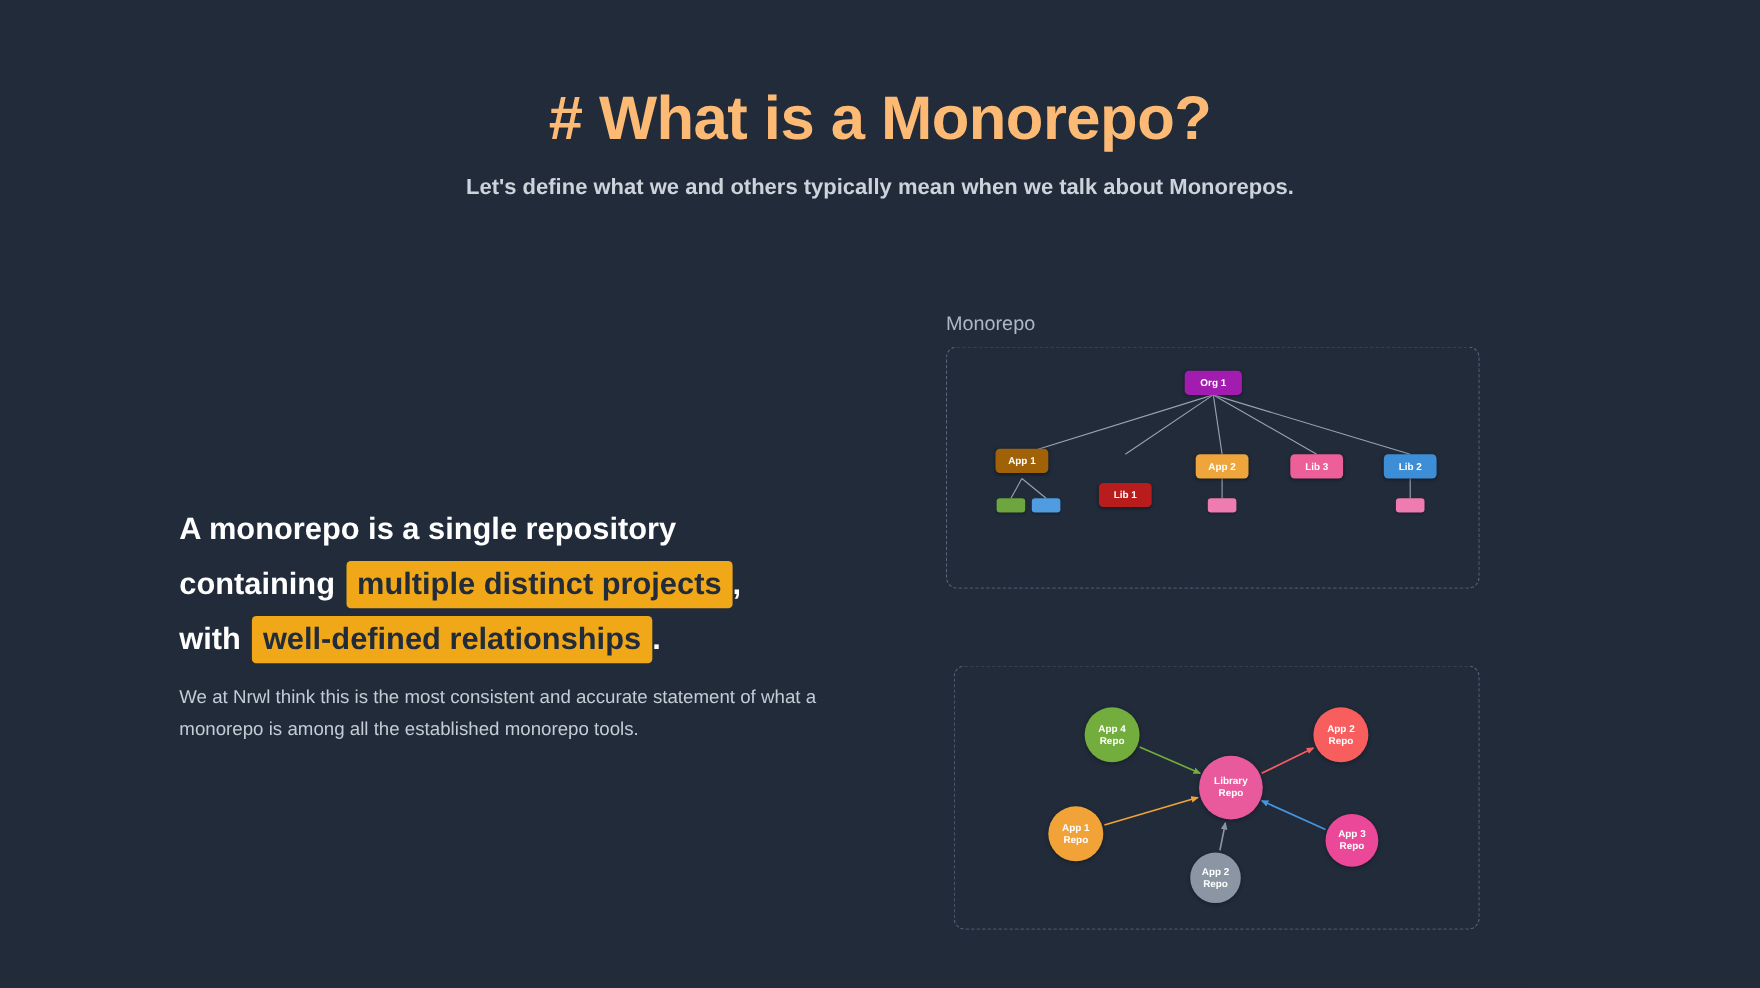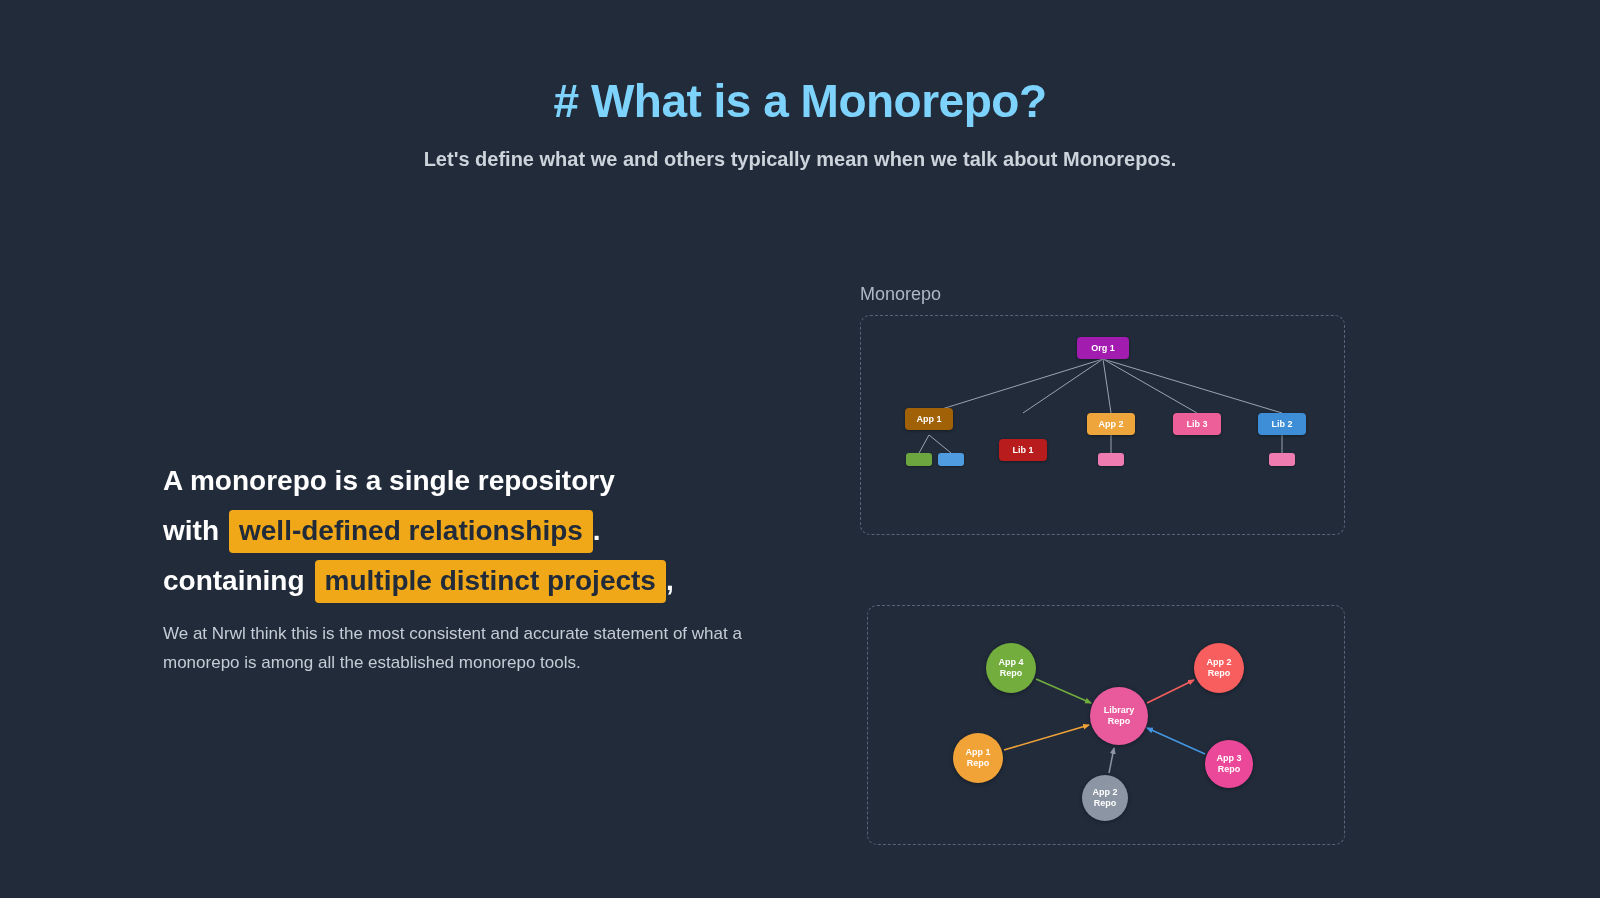--- a/index.html
+++ b/index.html
@@ -15,23 +15,23 @@
   }
 
   
   .header {
     position: absolute;
     top: 74px; left: 0;
     width: 100%;
     text-align: center;
   }
   .title {
-    font-size: 46px;
+    font-size: 56px;
     font-weight: 800;
-    color: #7dd3fc;
+    color: #fdba74;
     letter-spacing: -0.5px;
   }
   .subtitle {
     margin-top: 20px;
     font-size: 20px;
     font-weight: 700;
     color: #ccd3db;
   }
 
   
@@ -128,24 +128,24 @@
   <div class="header">
     <h1 class="title"># What is a Monorepo?</h1>
     <p class="subtitle">Let's define what we and others typically mean when we talk about Monorepos.</p>
   </div>
 
   <div class="statement">
     <div class="st-line">
       <span>A monorepo is a single repository</span>
     </div>
     <div class="st-line">
-      <span class="st-pre">with</span><span class="hl" style="background-color: rgb(240, 168, 24);">well-defined relationships</span><span>.</span>
+      <span class="st-pre">containing</span><span class="hl" style="background-color: rgb(240, 168, 24);">multiple distinct projects</span><span>,</span>
     </div>
     <div class="st-line">
-      <span class="st-pre">containing</span><span class="hl" style="background-color: rgb(240, 168, 24);">multiple distinct projects</span><span>,</span>
+      <span class="st-pre">with</span><span class="hl" style="background-color: rgb(240, 168, 24);">well-defined relationships</span><span>.</span>
     </div>
   </div>
   <p class="description">We at Nrwl think this is the most consistent and accurate statement of what a monorepo is among all the established monorepo tools.</p>
 
   <div class="diagram-title mono-title">Monorepo</div>
   <div class="diagram-box mono-box">
     <svg class="lines" width="485" height="220">
       <g fill="none" stroke-width="1" style="stroke: rgb(154, 165, 179);">
         <line x1="242" y1="43" x2="68" y2="97"></line>
         <line x1="242" y1="43" x2="162" y2="97"></line>

